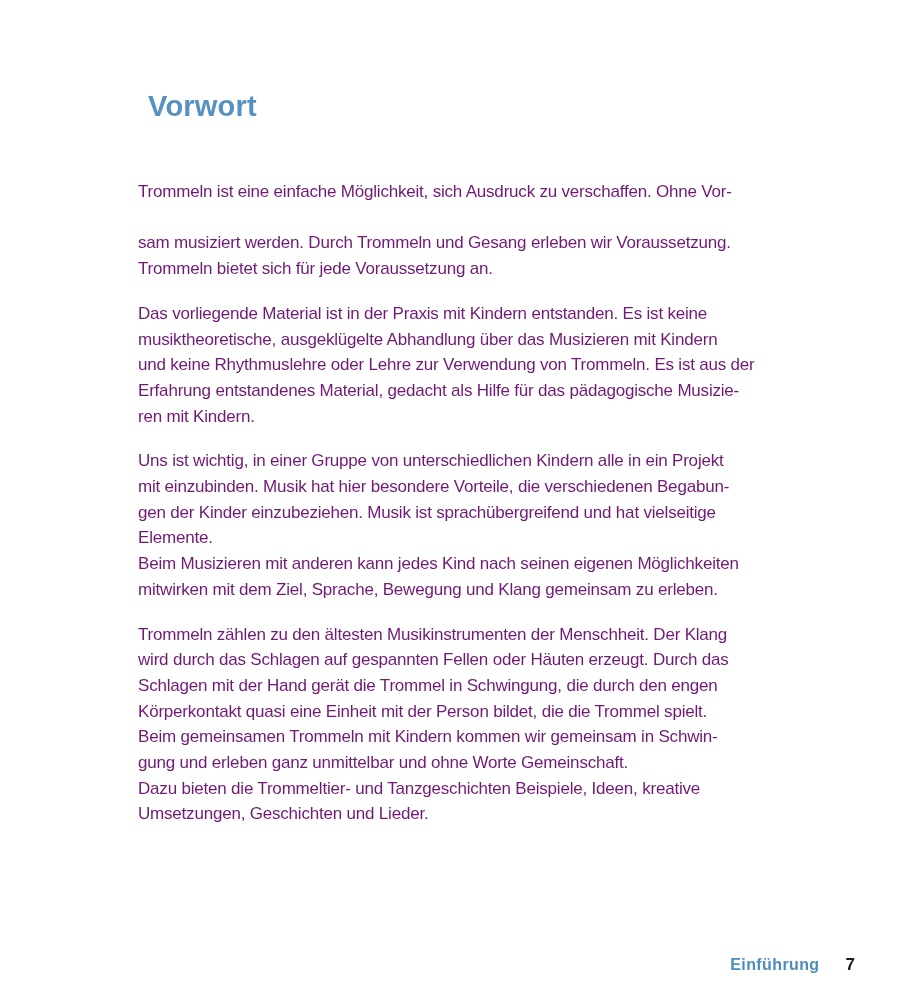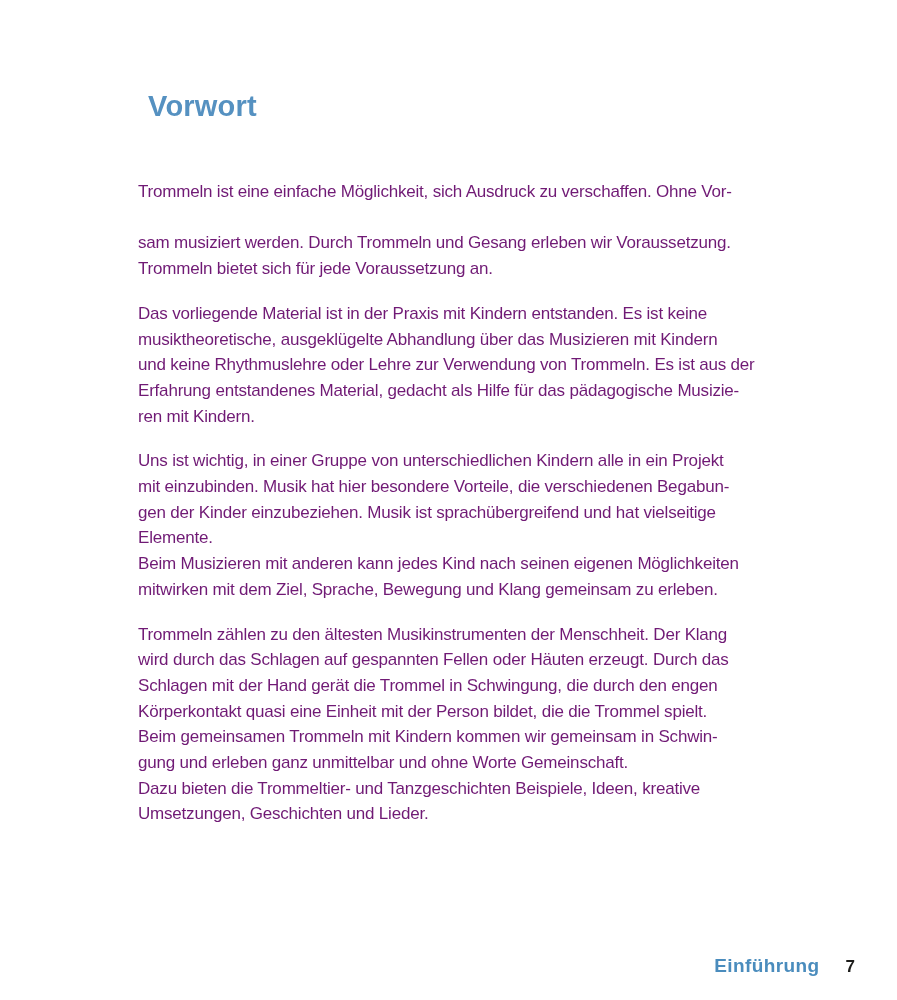--- a/index.html
+++ b/index.html
@@ -45,21 +45,21 @@
   }
   .page-footer {
     position: absolute;
     right: 42px;
     top: 955px;
     display: flex;
     align-items: baseline;
     gap: 26px;
   }
   .footer-section {
-    font-size: 19px;
+    font-size: 16px;
     font-weight: 700;
     letter-spacing: 0.4px;
     color: #4a8cbd;
   }
   .footer-page-number {
     font-size: 17px;
     font-weight: 700;
     color: #1d1d1b;
   }
 </style>

